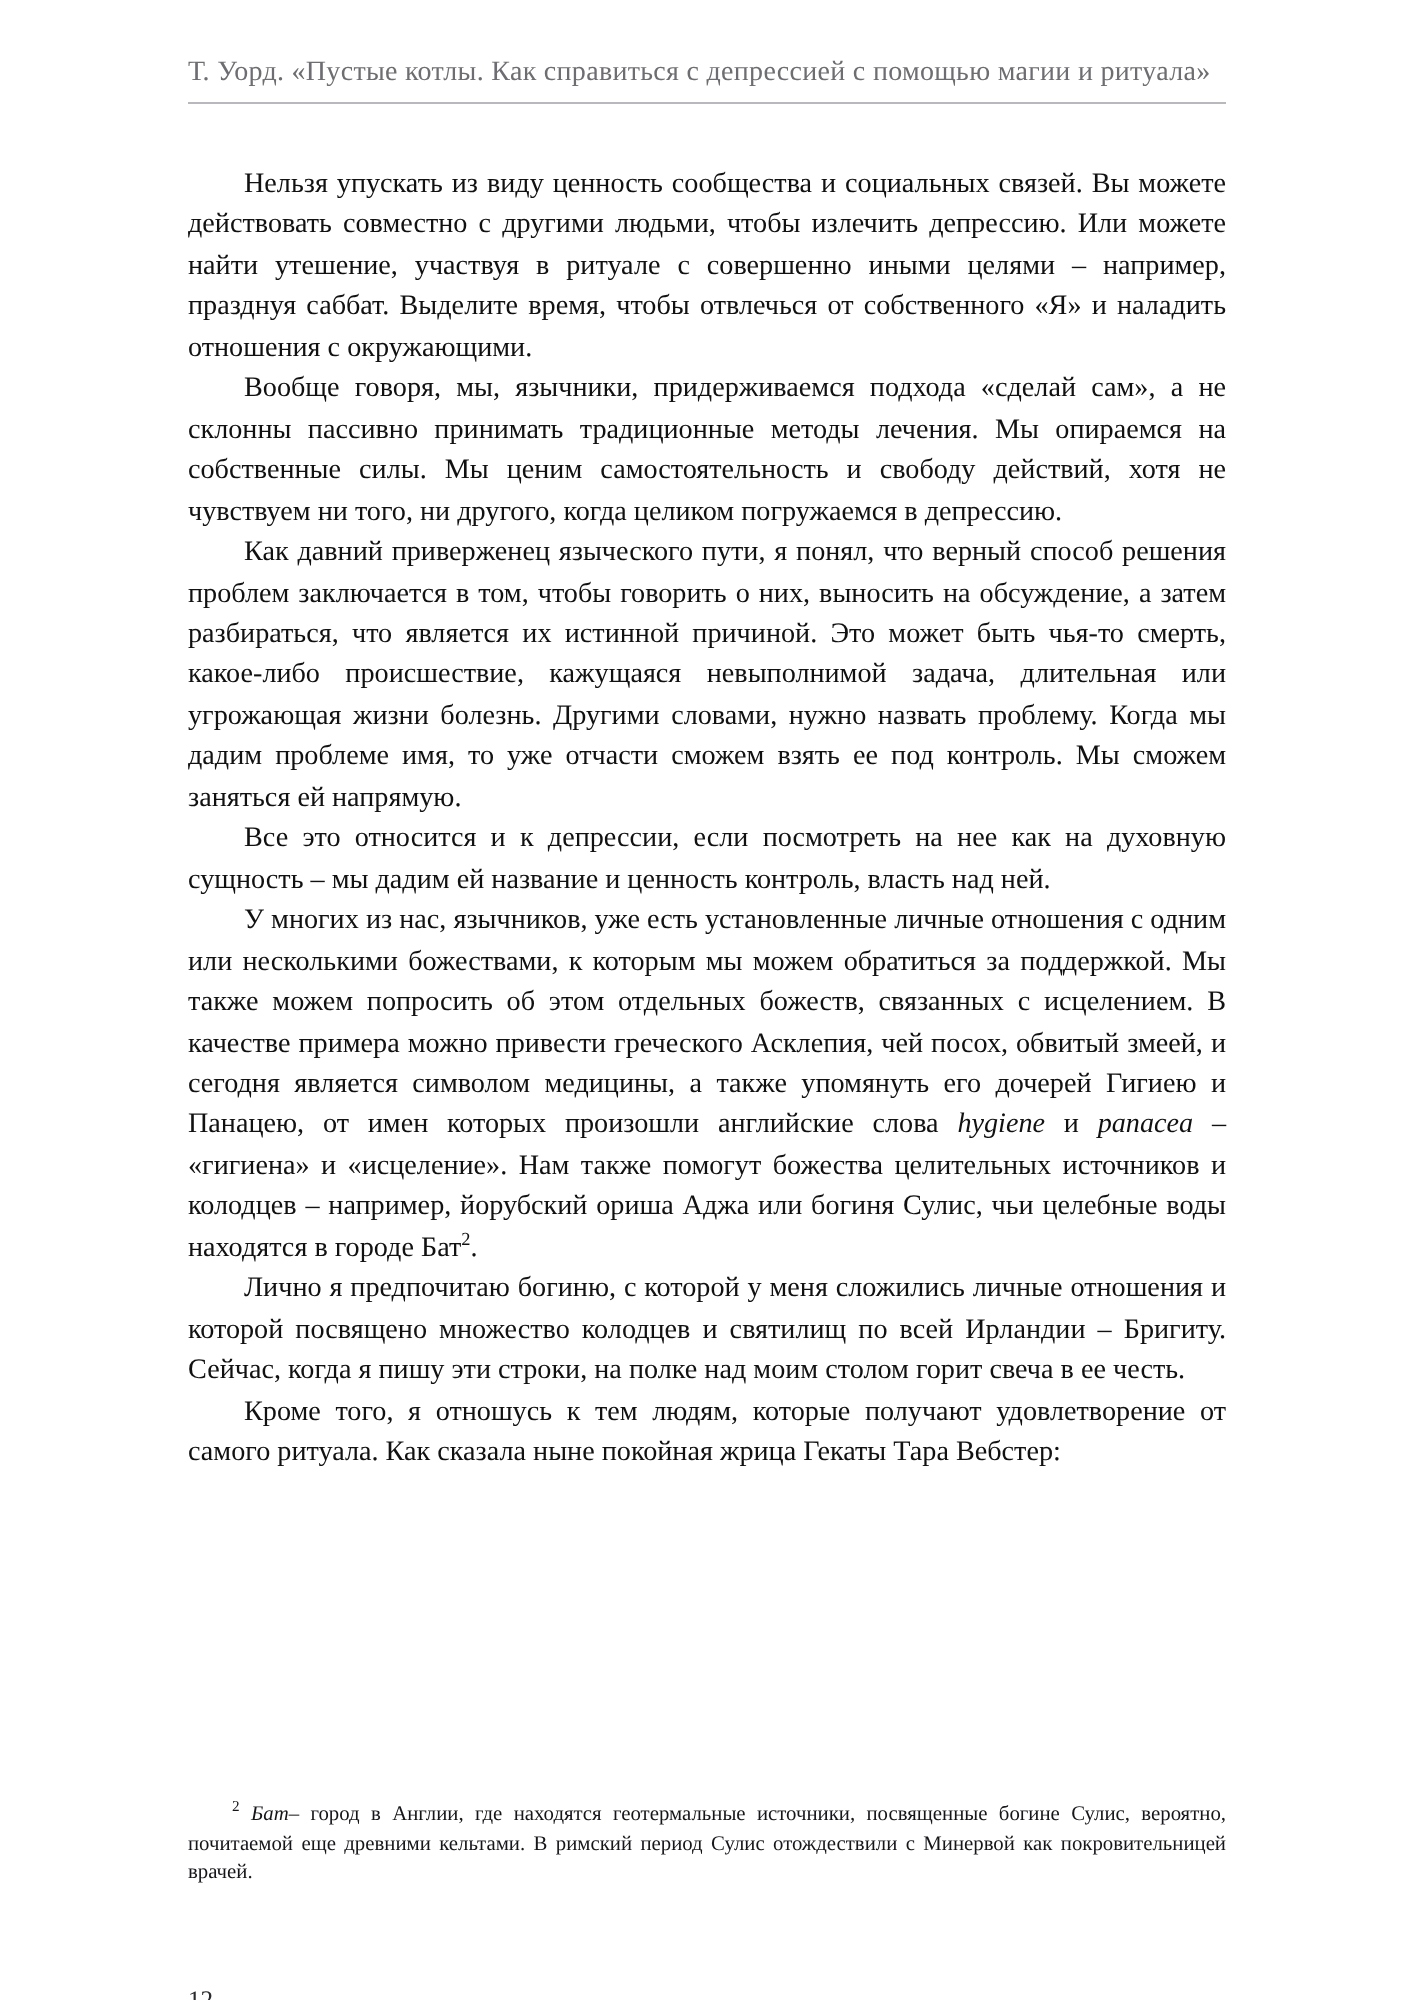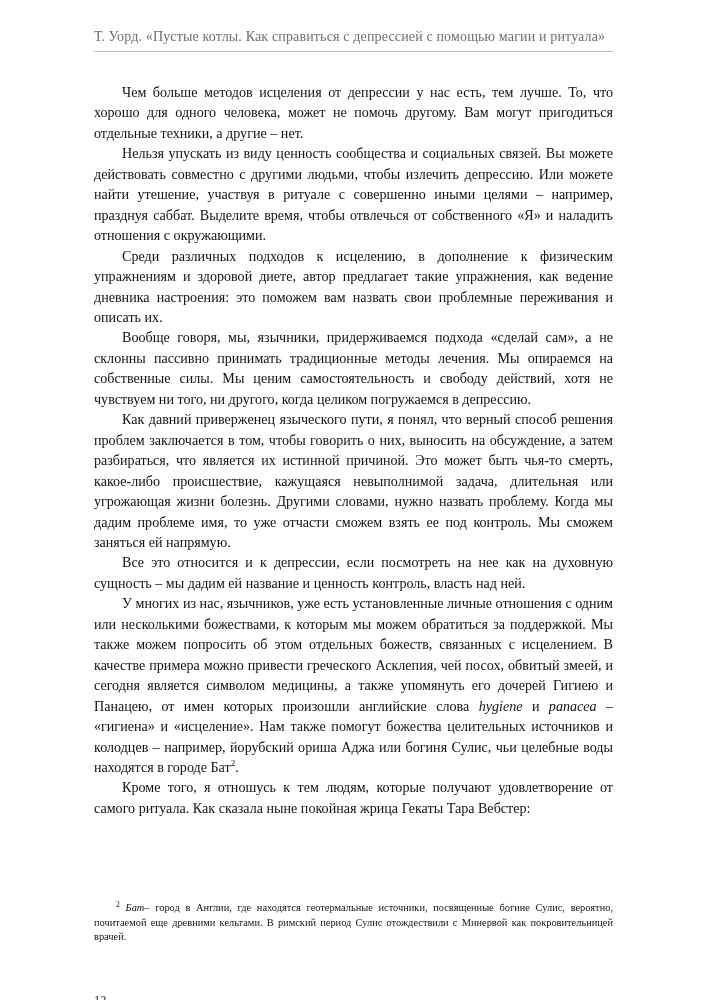--- a/index.html
+++ b/index.html
@@ -113,27 +113,26 @@
 
 <div class="page">
 
   <div class="running-header">
     <span class="header-text">Т.  Уорд.  «Пустые котлы. Как справиться с депрессией с помощью магии и ритуала»</span>
   </div>
   <div class="header-rule"></div>
 
   <div class="body-block" id="body-block">
 
-      <p class="para">Чем больше методов исцеления от депрессии у нас есть, тем лучше. То, что хорошо для одного человека, может не помочь другому. Вам могут пригодиться отдельные техники, а другие – нет.</p>
       <p class="para">Нельзя упускать из виду ценность сообщества и социальных связей. Вы можете действовать совместно с другими людьми, чтобы излечить депрессию. Или можете найти утешение, участвуя в ритуале с совершенно иными целями – например, празднуя саббат. Выделите время, чтобы отвлечься от собственного «Я» и наладить отношения с окружающими.</p>
-      <p class="para">Среди различных подходов к исцелению, в дополнение к физическим упражнениям и здоровой диете, автор предлагает такие упражнения, как ведение дневника настроения: это поможем вам назвать свои проблемные переживания и описать их.</p>
       <p class="para">Вообще говоря, мы, язычники, придерживаемся подхода «сделай сам», а не склонны пассивно принимать традиционные методы лечения. Мы опираемся на собственные силы. Мы ценим самостоятельность и свободу действий, хотя не чувствуем ни того, ни другого, когда целиком погружаемся в депрессию.</p>
       <p class="para">Как давний приверженец языческого пути, я понял, что верный способ решения проблем заключается в том, чтобы говорить о них, выносить на обсуждение, а затем разбираться, что является их истинной причиной. Это может быть чья-то смерть, какое-либо происшествие, кажущаяся невыполнимой задача, длительная или угрожающая жизни болезнь. Другими словами, нужно назвать проблему. Когда мы дадим проблеме имя, то уже отчасти сможем взять ее под контроль. Мы сможем заняться ей напрямую.</p>
       <p class="para">Все это относится и к депрессии, если посмотреть на нее как на духовную сущность – мы дадим ей название и ценность контроль, власть над ней.</p>
       <p class="para"><span>У многих из нас, язычников, уже есть установленные личные отношения с одним или несколькими божествами, к которым мы можем обратиться за поддержкой. Мы также можем попросить об этом отдельных божеств, связанных с исцелением. В качестве примера можно привести греческого Асклепия, чей посох, обвитый змеей, и сегодня является символом медицины, а также упомянуть его дочерей Гигиею и Панацею, от имен которых произошли английские слова </span><i>hygiene</i><span> и </span><i>panacea</i><span> – «гигиена» и «исцеление». Нам также помогут божества целительных источников и колодцев – например, йорубский ориша Аджа или богиня Сулис, чьи целебные воды находятся в городе Бат</span><sup class="fn-ref">2</sup><span>.</span></p>
+      <p class="para">Лично я предпочитаю богиню, с которой у меня сложились личные отношения и которой посвящено множество колодцев и святилищ по всей Ирландии – Бригиту. Сейчас, когда я пишу эти строки, на полке над моим столом горит свеча в ее честь.</p>
       <p class="para">Кроме того, я отношусь к тем людям, которые получают удовлетворение от самого ритуала. Как сказала ныне покойная жрица Гекаты Тара Вебстер:</p>
     </div>
 
   <div class="footnote-block">
     <p class="footnote" id="footnote-entry">
       <sup class="fn-num">2</sup>
       <span class="ital">Бат</span><span>– город в Англии, где находятся геотермальные источники, посвященные богине Сулис, вероятно, почитаемой еще древними кельтами. В римский период Сулис отождествили с Минервой как покровительницей врачей.</span>
     </p>
   </div>
 

